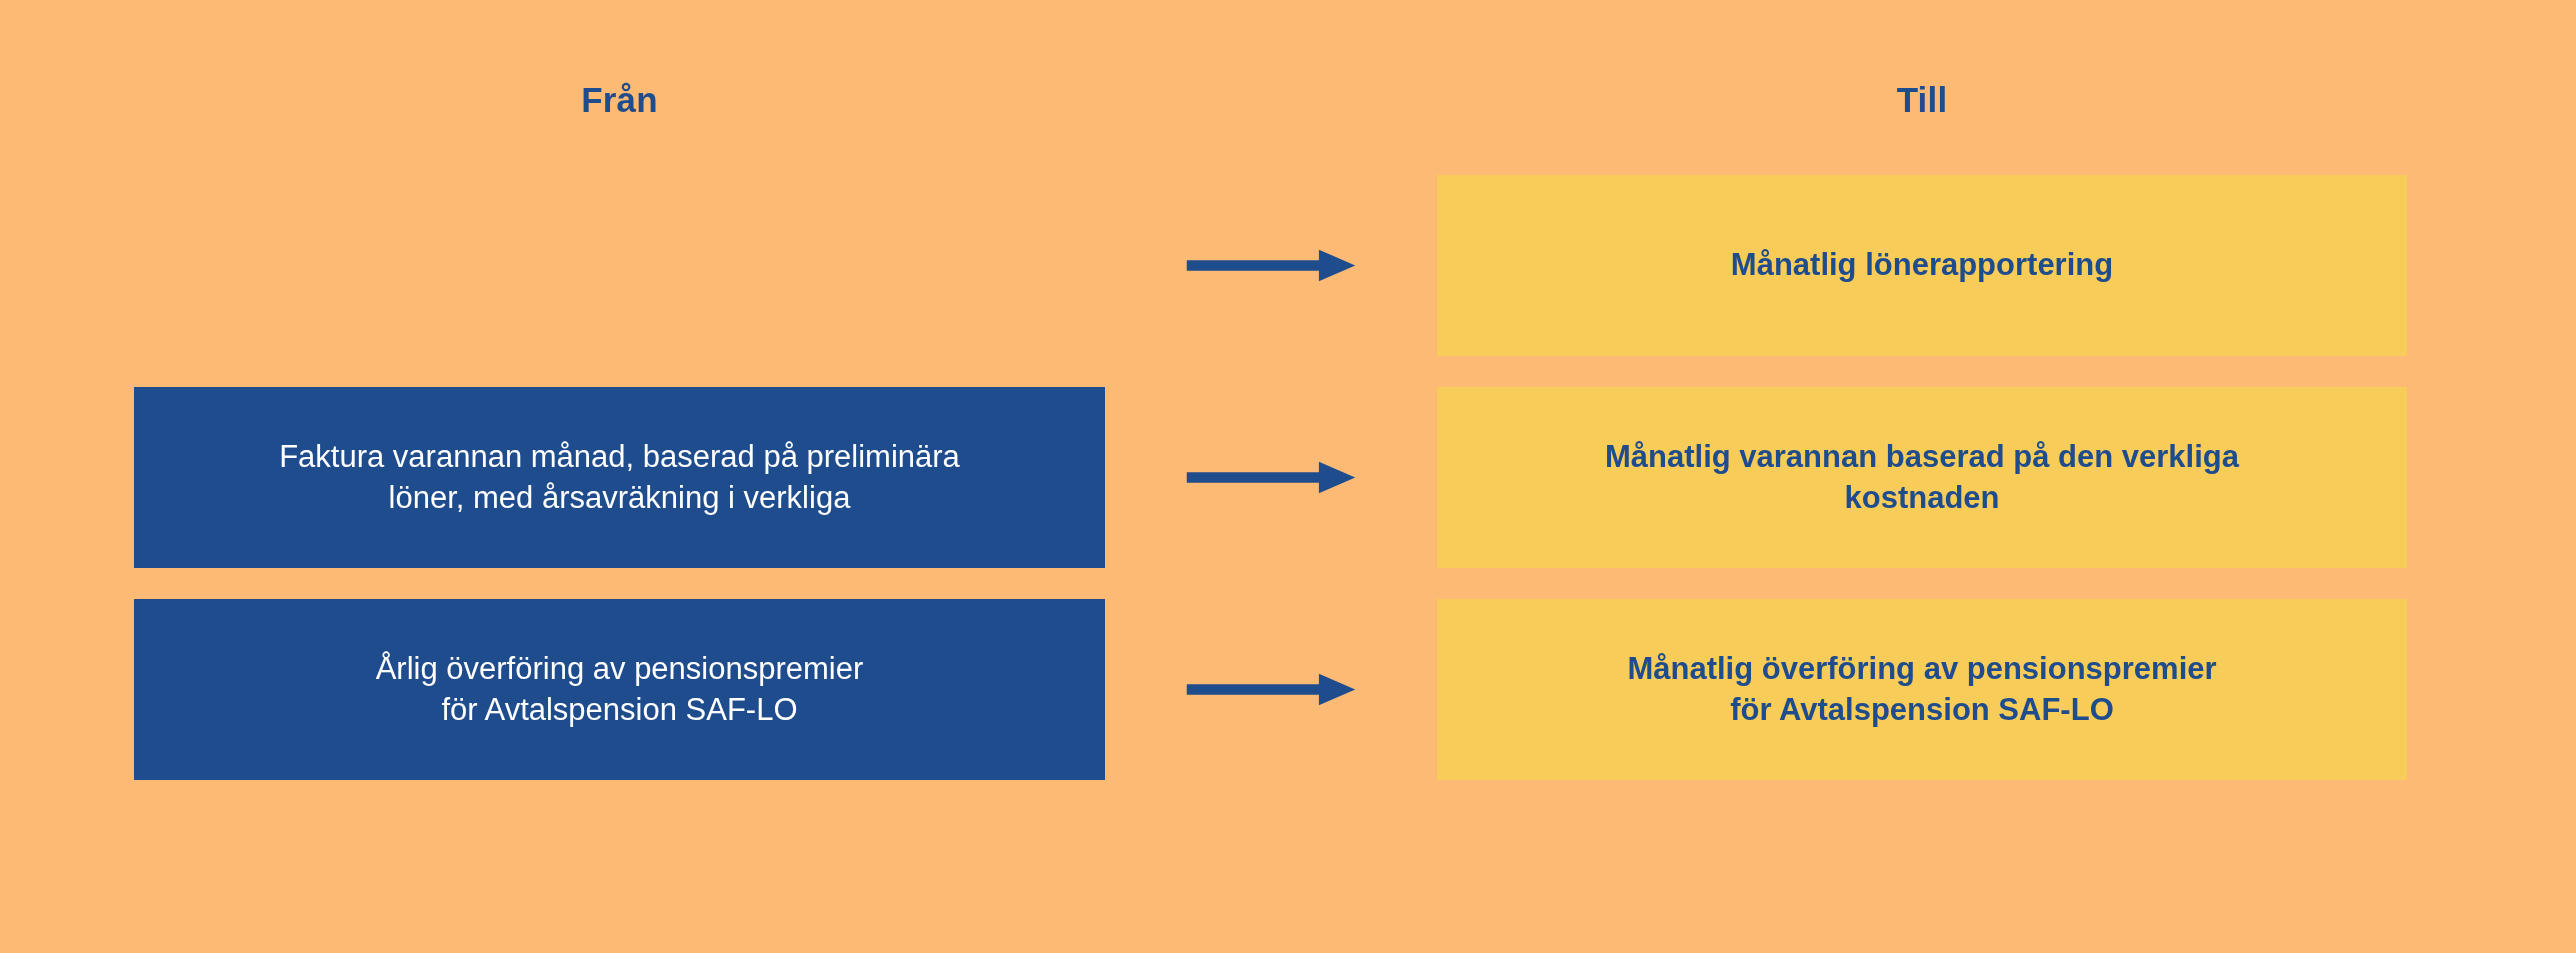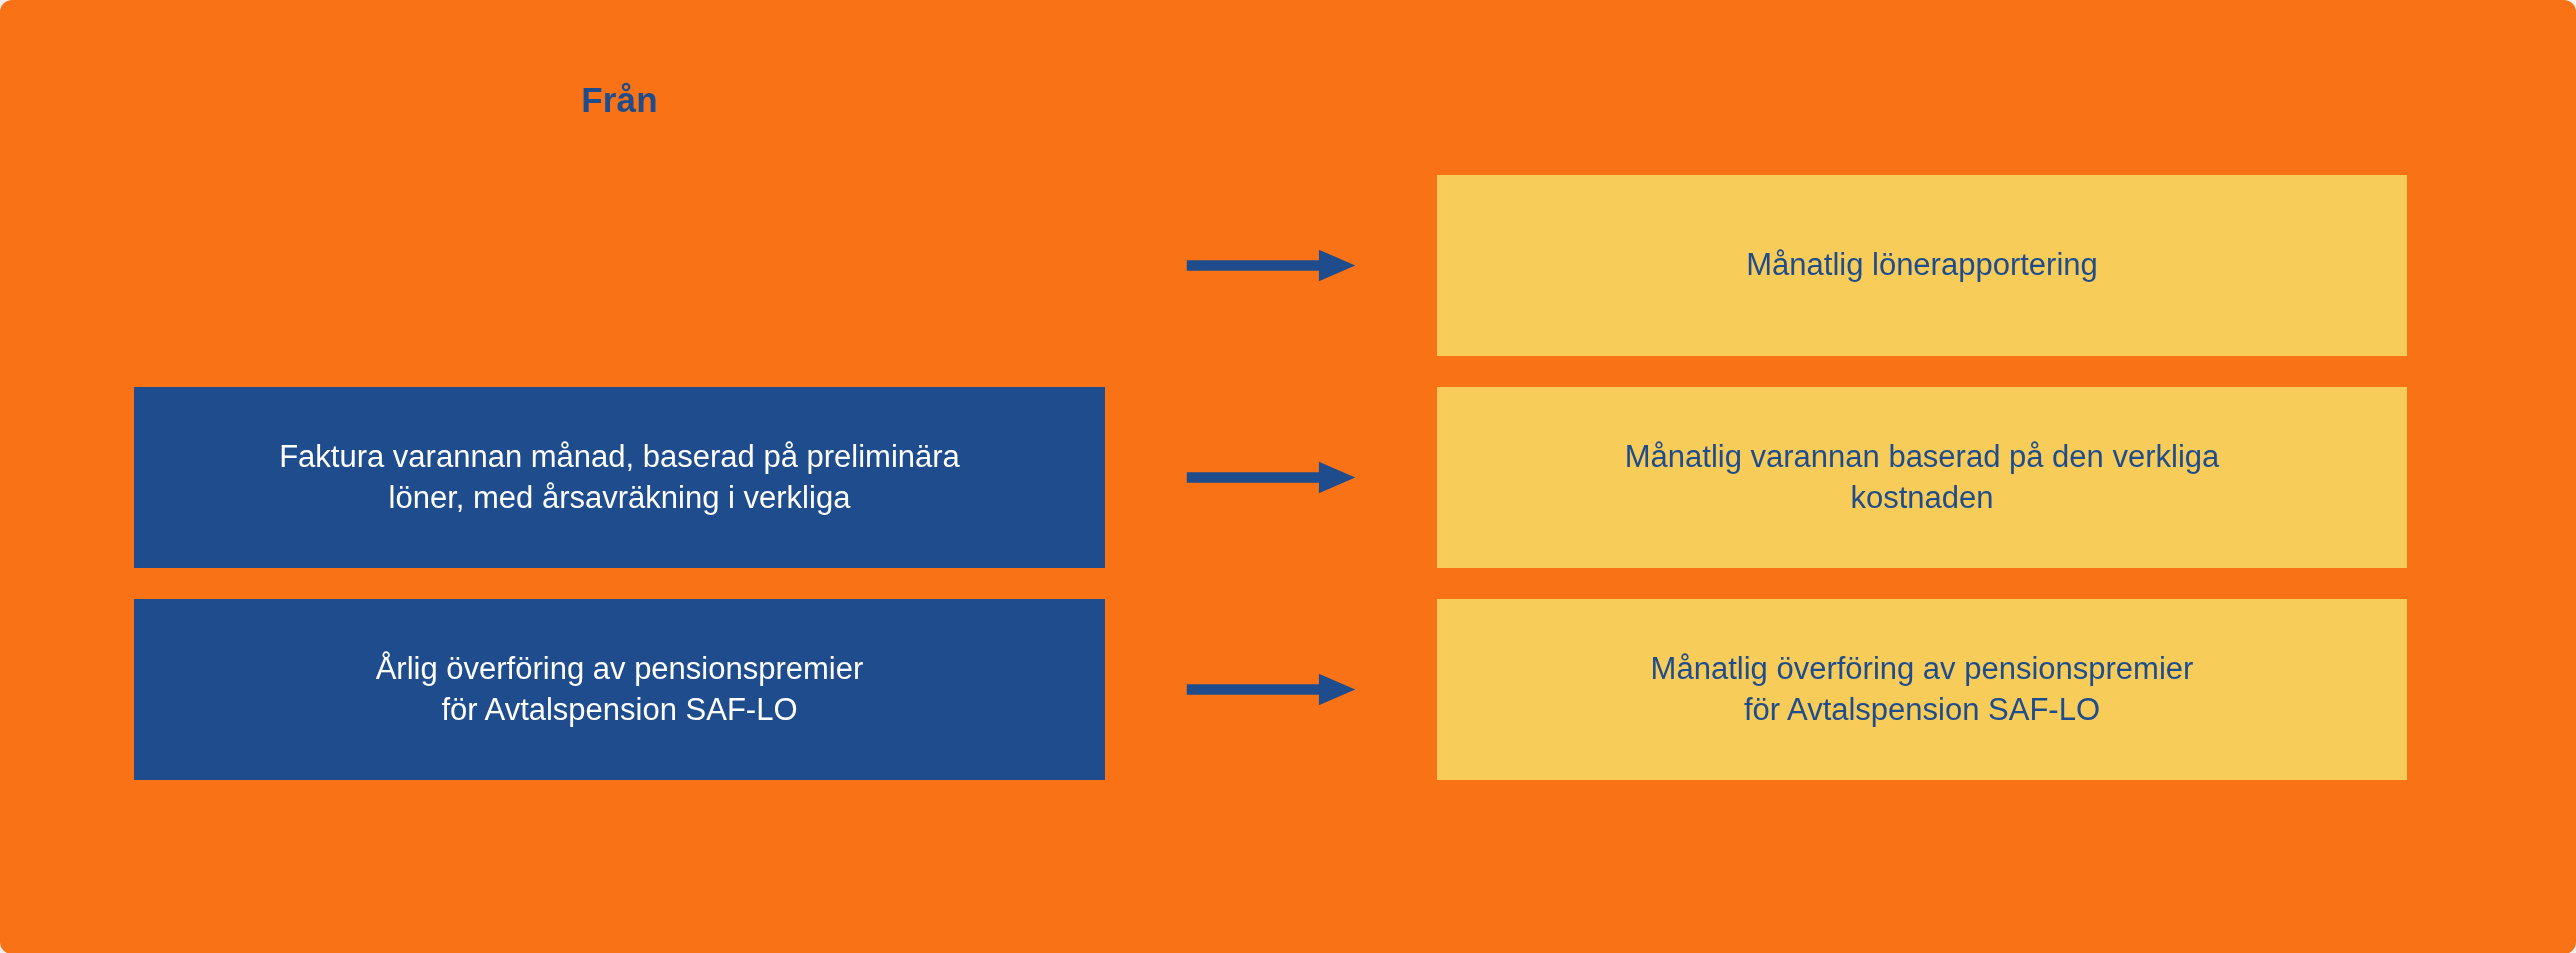--- a/index.html
+++ b/index.html
@@ -12,22 +12,21 @@
     height: 954px;
     background: #f1f1f1;
     font-family: "Liberation Sans", sans-serif;
     overflow: hidden;
   }
 
   .canvas {
     position: relative;
     width: 2576px;
     height: 954px;
-    background: #f97316;
-    border-radius: 12px;
+    background: #fdba74;
   }
 
   
   .col-header {
     position: absolute;
     font-size: 35px;
     font-weight: bold;
     color: #1f4c8c;
     letter-spacing: 0.2px;
     text-align: center;
@@ -86,21 +85,21 @@
   .box-text {
     font-size: 31px;
     line-height: 1.32;
     display: block;
     white-space: pre-line;
   }
   .box-from .box-text {
     font-weight: normal;
   }
   .box-to .box-text {
-    font-weight: normal;
+    font-weight: bold;
   }
 
   
   .arrow {
     position: absolute;
     left: 1186px;
     top: 72px;
     width: 170px;
     height: 37px;
   }
@@ -110,20 +109,21 @@
     height: 37px;
   }
 </style>
 </head>
 <body>
 
 <div class="canvas">
 
   <div class="col-header from-head">Från</div>
 
+  <div class="col-header to-head">Till</div>
 
   <div class="row row-1">
 
     <div class="arrow">
       <svg viewBox="0 0 255 56" xmlns="http://www.w3.org/2000/svg" aria-hidden="true">
         <path d="M0 20 H200 V4 L255 28 L200 52 V36 H0 Z" fill="#1f4c8c"></path>
       </svg>
     </div>
 
     <div class="box box-to">

